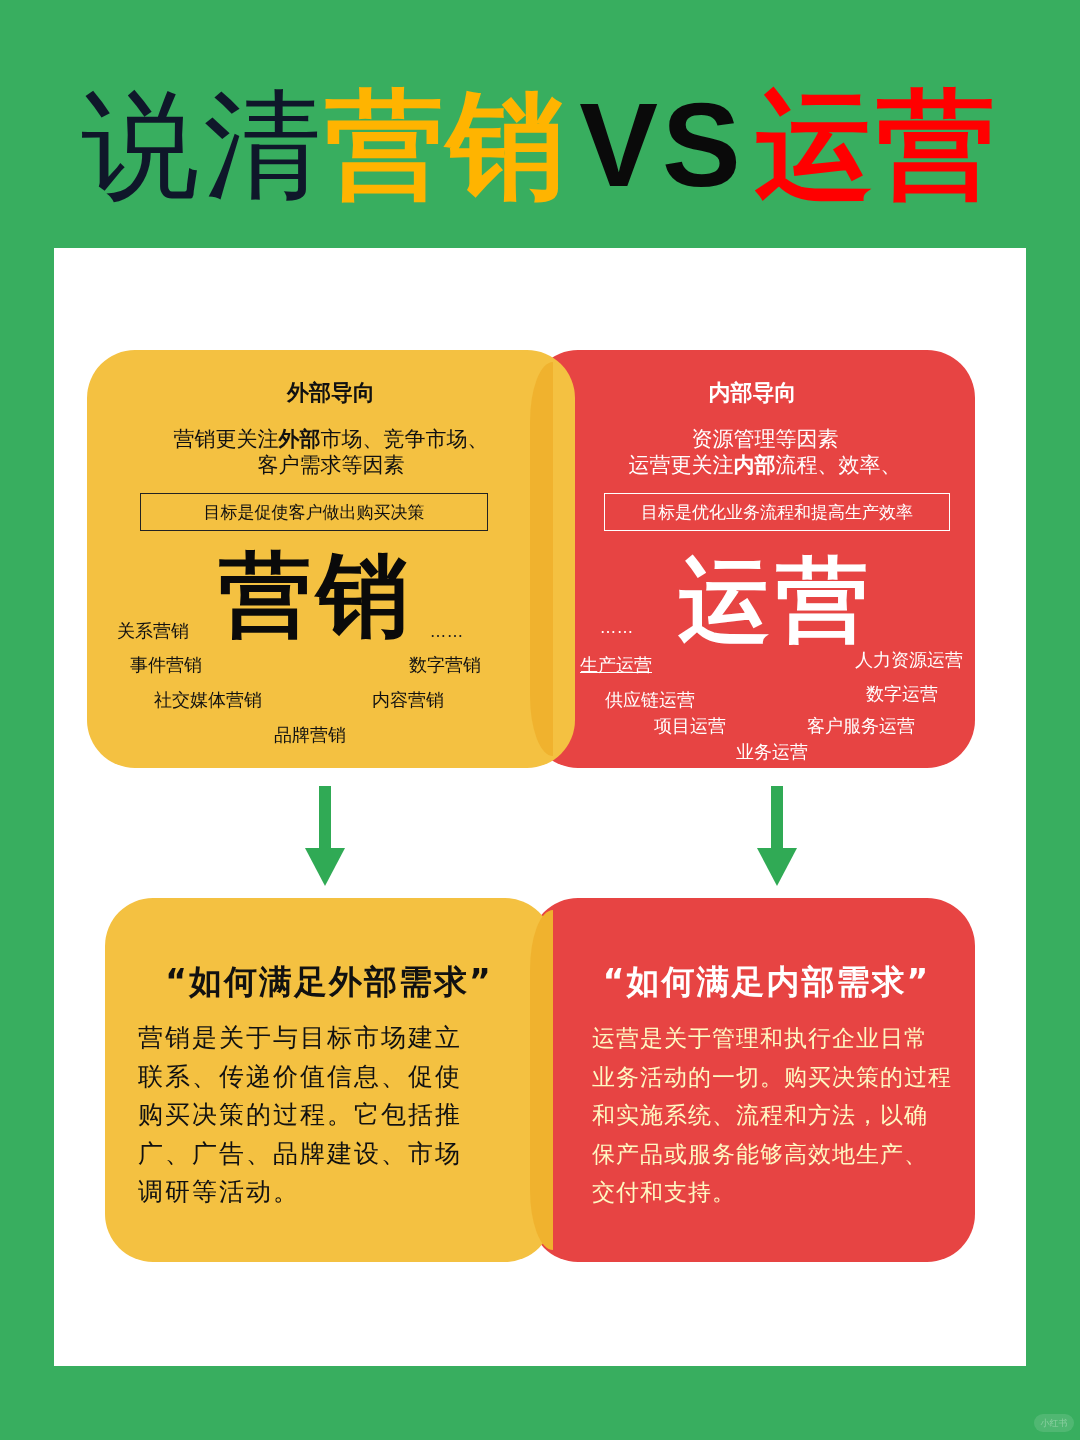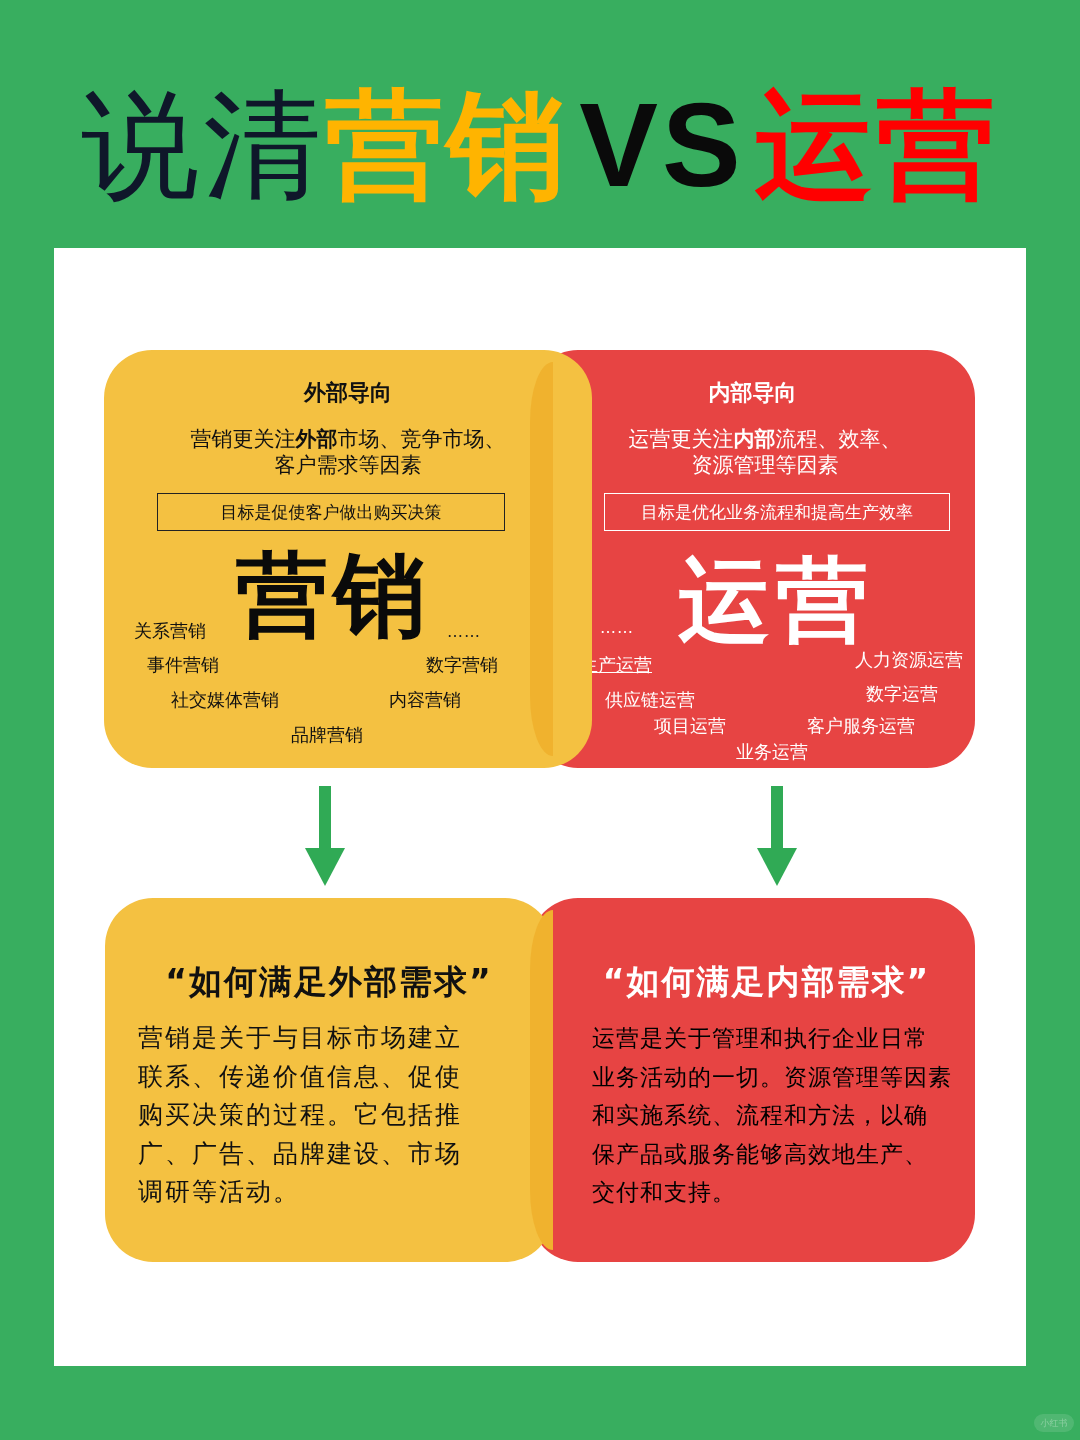--- a/index.html
+++ b/index.html
@@ -57,36 +57,36 @@
   <span style="color:#ffb400">营销</span>
   <span class="t-vs">VS</span>
   <span style="color:#ff0000">运营</span>
 </div>
 
 <div class="panel"></div>
 
 <div class="card red" style="left:530px; top:350px; width:445px; height:418px;">
   <div class="heading" style="top:28px; left:0;">内部导向</div>
   <div class="desc" style="top:76px; left:0; padding-left:40px; padding-right:15px;">
+    <div>资源管理等因素</div>
     <div><span>运营更关注</span><b>内部</b><span>流程、效率、</span></div>
-    <div>资源管理等因素</div>
   </div>
   <div class="goal" style="left:74px; top:143px; width:346px;">目标是优化业务流程和提高生产效率</div>
   <div class="big" style="left:148px; top:205px; color:#fff;">运营</div>
   <div class="dots" style="left:70px; top:268px; color:#fff;">……</div>
   <div class="tag" style="left:50px; top:303px;text-decoration:underline;">生产运营</div>
   <div class="tag" style="left:325px; top:298px;">人力资源运营</div>
   <div class="tag" style="left:75px; top:338px;">供应链运营</div>
   <div class="tag" style="left:336px; top:332px;">数字运营</div>
   <div class="tag" style="left:124px; top:364px;">项目运营</div>
   <div class="tag" style="left:277px; top:364px;">客户服务运营</div>
   <div class="tag" style="left:206px; top:390px;">业务运营</div>
 </div>
 
-<div class="card yellow" style="left:104px; top:350px; width:488px; height:418px;">
+<div class="card yellow" style="left:87px; top:350px; width:488px; height:418px;">
   <div class="heading" style="top:28px; left:0;">外部导向</div>
   <div class="desc" style="top:76px; left:0;">
     <div><span>营销更关注</span><b>外部</b><span>市场、竞争市场、</span></div>
     <div>客户需求等因素</div>
   </div>
   <div class="goal" style="left:53px; top:143px; width:348px;">目标是促使客户做出购买决策</div>
   <div class="big" style="left:132px; top:200px; color:#0a0a0a;">营销</div>
   <div class="dots" style="left:343px; top:272px; color:#222;">……</div>
   <div class="tag" style="left:30px; top:269px;">关系营销</div>
   <div class="tag" style="left:43px; top:303px;">事件营销</div>
@@ -102,23 +102,23 @@
   <rect x="14" y="0" width="12" height="64" fill="#30aa55"></rect>
   <polygon points="0,62 40,62 20,100" fill="#30aa55"></polygon>
 </svg>
 <svg class="arrow" style="left:757px; top:786px;" viewBox="0 0 40 100">
   <rect x="14" y="0" width="12" height="64" fill="#30aa55"></rect>
   <polygon points="0,62 40,62 20,100" fill="#30aa55"></polygon>
 </svg>
 
 <div class="card red" style="left:530px; top:898px; width:445px; height:364px;">
   <div class="q-title" style="top:62px; left:0; padding-left:28px;">“如何满足内部需求”</div>
-  <div class="body-text" style="left:62px; top:121px; color:#000000; font-size:23px; letter-spacing:1px;">
+  <div class="body-text" style="left:62px; top:121px; color:#fef9c3; font-size:23px; letter-spacing:1px;">
     <div>运营是关于管理和执行企业日常</div>
-    <div>业务活动的一切。资源管理等因素</div>
+    <div>业务活动的一切。购买决策的过程</div>
     <div>和实施系统、流程和方法，以确</div>
     <div>保产品或服务能够高效地生产、</div>
     <div>交付和支持。</div>
   </div>
 </div>
 
 <div class="card yellow" style="left:105px; top:898px; width:448px; height:364px;">
   <div class="q-title" style="top:62px; left:0;">“如何满足外部需求”</div>
   <div class="body-text" style="left:33px; top:121px; color:#111;">
     <div>营销是关于与目标市场建立</div>

